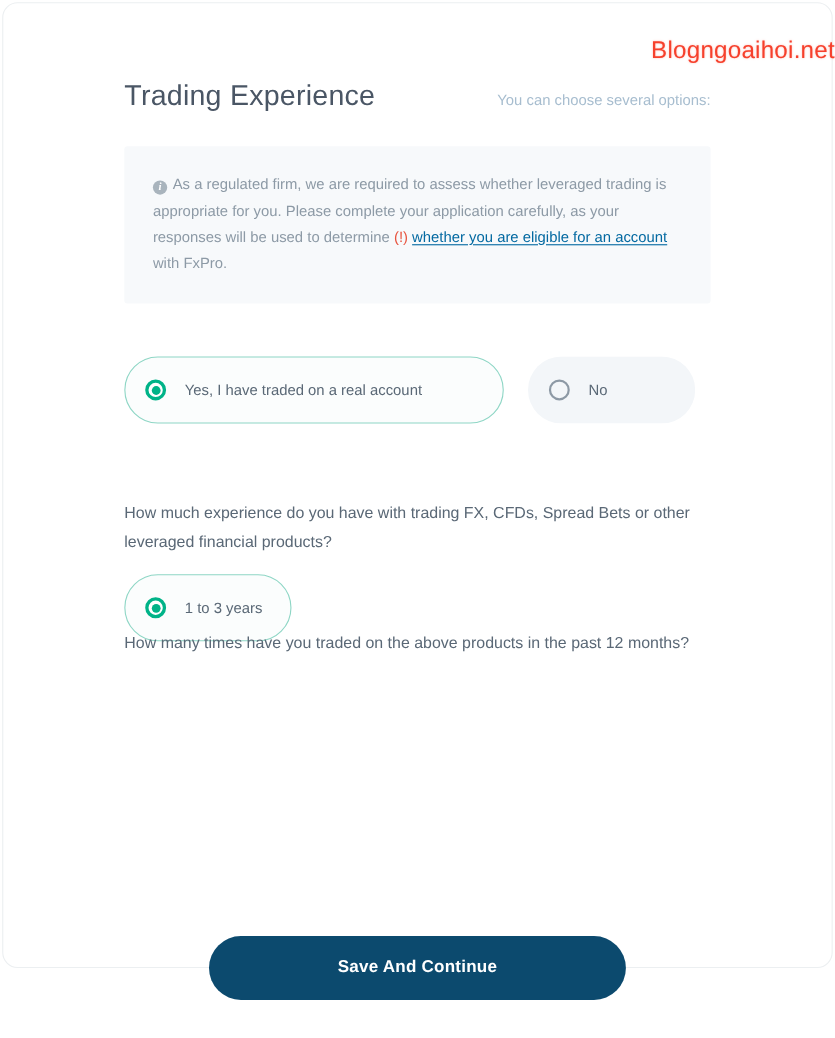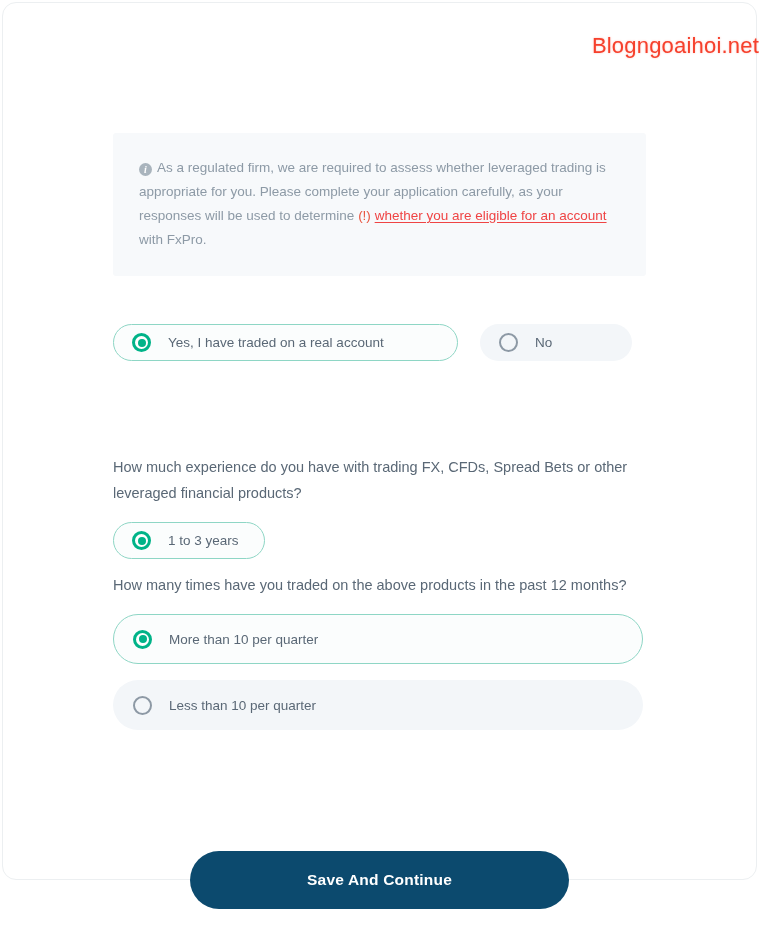--- a/index.html
+++ b/index.html
@@ -98,21 +98,21 @@
     line-height: 13px;
     text-align: center;
     font-weight: 700;
     font-style: italic;
     vertical-align: -1px;
     margin-right: 5px;
     font-family: "Liberation Serif", serif;
   }
   .alert-mark { color: #e8543f; }
   .notice-link {
-    color: #ef4444;
+    color: #0369a1;
     text-decoration: underline;
     text-underline-offset: 2px;
   }
 
   
   .question-block { position: absolute; left: 113px; width: 533px; }
   .question-text {
     font-size: 14.5px;
     line-height: 26px;
     color: #5a6876;
@@ -129,21 +129,21 @@
     flex-direction: column;
     gap: 16px;
     margin-top: 16px;
   }
 
   .option {
     display: flex;
     align-items: center;
     border-radius: 999px;
     padding: 0 18px;
-    height: 37px;
+    height: 61px;
     background: #f3f6f9;
     border: 1px solid transparent;
     cursor: pointer;
     user-select: none;
   }
   .option.selected {
     background: #fbfdfd;
     border: 1px solid #8ed6c5;
   }
 
@@ -214,20 +214,24 @@
 </style>
 </head>
 <body>
 
 <div id="page">
 
   <div class="card"></div>
 
   <div class="watermark">Blogngoaihoi.net</div>
 
+  <div class="header">
+    <div class="page-title">Trading Experience</div>
+    <div class="header-hint">You can choose several options:</div>
+  </div>
 
   <div class="notice">
     <div class="notice-text">
       <span class="info-dot">i</span><span>As a regulated firm, we are required to assess whether leveraged trading is appropriate for you. Please complete your application carefully, as your responses will be used to determine </span><span class="alert-mark">(!)</span><span>&nbsp;</span><a class="notice-link" href="#">whether you are eligible for an account</a><span> with FxPro.</span>
     </div>
   </div>
 
   <div class="question-block q1">
     <div class="options-row">
       <div class="option selected opt-a">
@@ -246,27 +250,17 @@
     <div class="options-row">
       <div class="option selected opt-b">
         <span class="radio"></span>
         <span class="option-label">1 to 3 years</span>
       </div>
     </div>
   </div>
 
   <div class="question-block q3">
     <div class="question-text">How many times have you traded on the above products in the past 12 months?</div>
-    <div class="options-col">
-      <div class="option selected">
-        <span class="radio"></span>
-        <span class="option-label">More than 10 per quarter</span>
-      </div>
-      <div class="option">
-        <span class="radio"></span>
-        <span class="option-label">Less than 10 per quarter</span>
-      </div>
-    </div>
   </div>
 
   <button class="save-button">Save And Continue</button>
 
 </div>
 
 </body></html>

